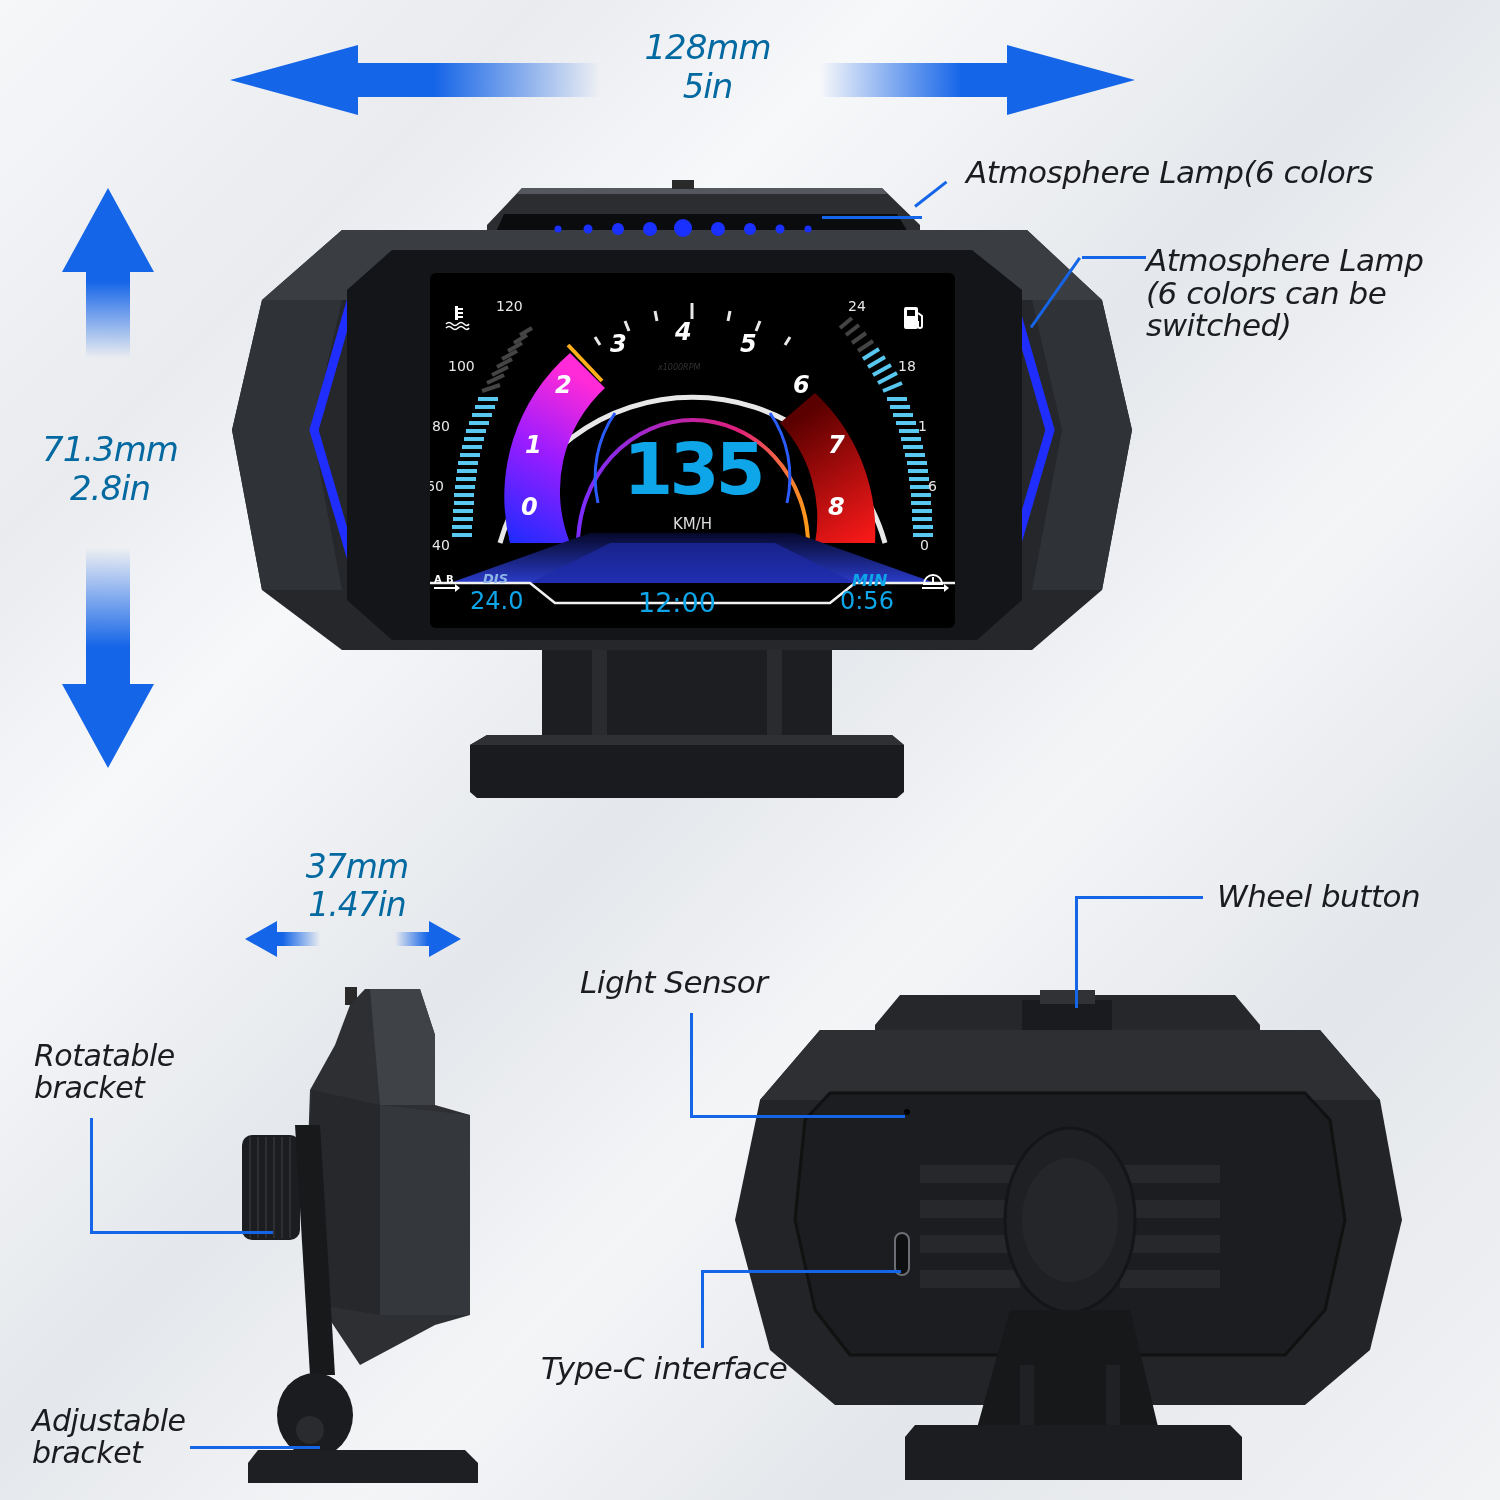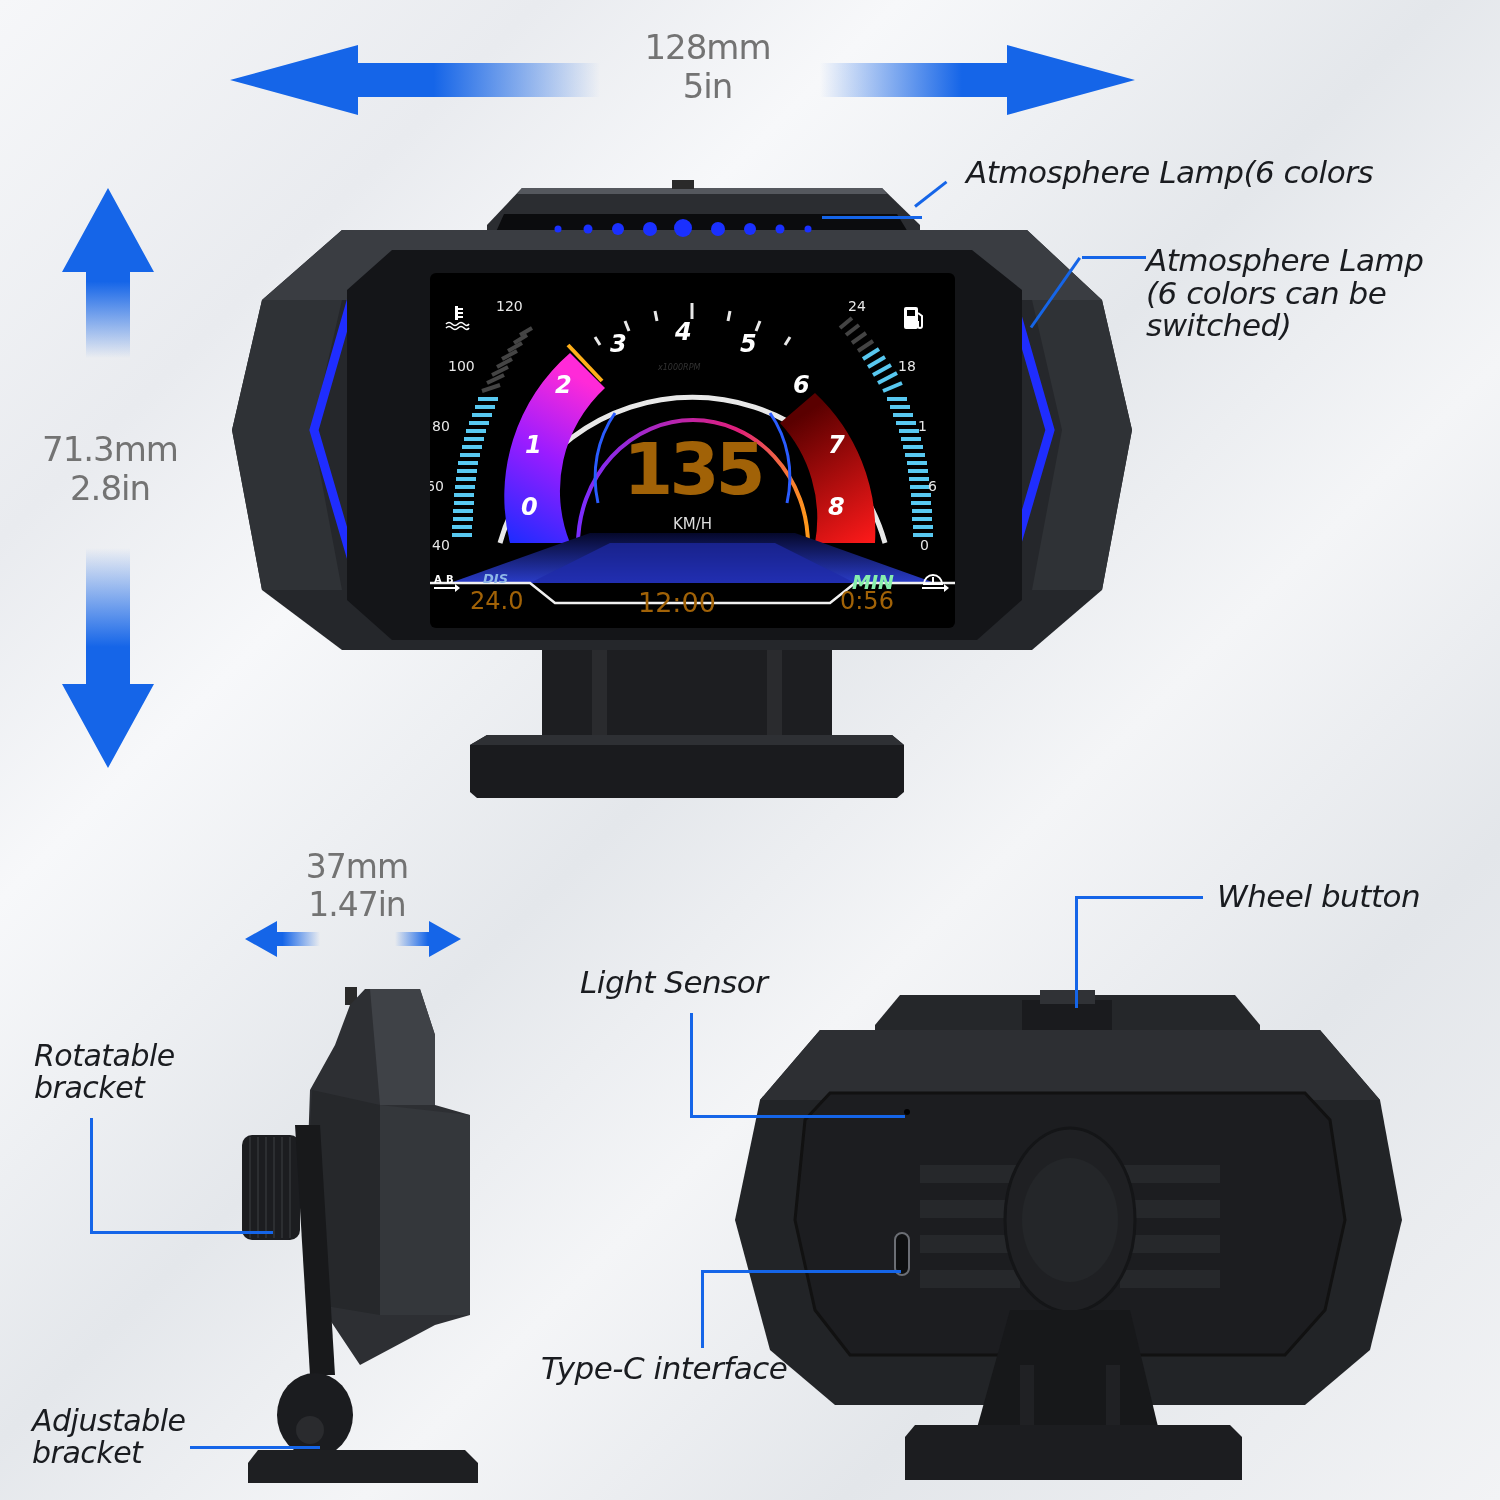--- a/index.html
+++ b/index.html
@@ -1,29 +1,29 @@
 <!DOCTYPE html>
 <html><head>
 <meta charset="utf-8">
 <style>
   html,body{margin:0;padding:0;}
   body{width:1500px;height:1500px;position:relative;overflow:hidden;
     background:linear-gradient(135deg,#f6f7f9 0%,#e9ebef 18%,#f7f8fa 30%,#e4e7eb 48%,#f4f5f7 62%,#e3e6ea 78%,#f2f3f5 100%);
     font-family:"DejaVu Sans","Liberation Sans",sans-serif;color:#15171a;}
   .abs{position:absolute;}
   .label{position:absolute;font-family:"DejaVu Sans",sans-serif;font-style:italic;color:#1a1c20;letter-spacing:-0.5px;line-height:1.05;}
-  .dim{position:absolute;font-family:"DejaVu Sans",sans-serif;color:#737373;text-align:center;line-height:1.15;letter-spacing:-1px;}
+  .dim{position:absolute;font-family:"DejaVu Sans",sans-serif;font-style:italic;color:#0369a1;text-align:center;line-height:1.15;letter-spacing:-1px;}
   .callout-line{position:absolute;background:#1565e8;}
   
   .harrow{position:absolute;height:60px;}
   .varrow{position:absolute;width:92px;}
   
   .device{position:absolute;left:232px;top:180px;width:902px;height:620px;}
   .screen{position:absolute;left:430px;top:273px;width:525px;height:355px;background:#000;border-radius:6px;overflow:hidden;}
-  .scr-text{position:absolute;color:#a16207;font-family:"DejaVu Sans",sans-serif;}
+  .scr-text{position:absolute;color:#0ea5e9;font-family:"DejaVu Sans",sans-serif;}
   .tick-num{position:absolute;color:#e8e8e8;font-size:14px;font-family:"DejaVu Sans",sans-serif;}
   .rpm-num{position:absolute;color:#fff;font-size:24px;font-weight:bold;font-style:italic;font-family:"DejaVu Sans",sans-serif;}
   .back-device{position:absolute;}
 </style>
 </head>
 <body>
 
 <svg class="harrow" style="left:230px;top:45px;width:905px;height:70px;" viewBox="0 0 905 70">
   <defs>
     <linearGradient id="gl" x1="0" x2="1">
@@ -266,21 +266,21 @@
     <svg width="28" height="22" viewBox="0 0 28 22">
         <text x="1" y="10" fill="#fff" font-size="10" font-weight="bold" font-family="DejaVu Sans">A</text>
         <text x="13" y="10" fill="#fff" font-size="10" font-weight="bold" font-family="DejaVu Sans">B</text>
         <line x1="1" y1="15" x2="22" y2="15" stroke="#fff" stroke-width="2"></line>
         <polygon points="22,11 27,15 22,19" fill="#fff"></polygon>
       </svg>
   </div>
   <div class="scr-text" style="left:53px;top:298px;font-size:13px;font-weight:bold;font-style:italic;color:#8fb8e8;">DIS</div>
   <div class="scr-text" style="left:40px;top:314px;font-size:24px;">24.0</div>
   <div class="scr-text" style="left:208px;top:314px;font-size:27px;">12:00</div>
-  <div class="scr-text" style="left:422px;top:298px;font-size:19px;font-weight:bold;font-style:italic;color:#86efac;">MIN</div>
+  <div class="scr-text" style="left:422px;top:298px;font-size:16px;font-weight:bold;font-style:italic;color:#0ea5e9;">MIN</div>
   <div class="scr-text" style="left:410px;top:314px;font-size:24px;">0:56</div>
   <div class="abs" style="left:490px;top:298px;">
     <svg width="30" height="22" viewBox="0 0 30 22">
         <path d="M4,13 a9,9 0 0 1 18,0 Z" fill="none" stroke="#fff" stroke-width="2"></path>
         <line x1="13" y1="13" x2="13" y2="6" stroke="#fff" stroke-width="2"></line>
         <line x1="2" y1="17" x2="24" y2="17" stroke="#fff" stroke-width="2"></line>
         <polygon points="24,13 29,17 24,21" fill="#fff"></polygon>
       </svg>
   </div>
 </div>

